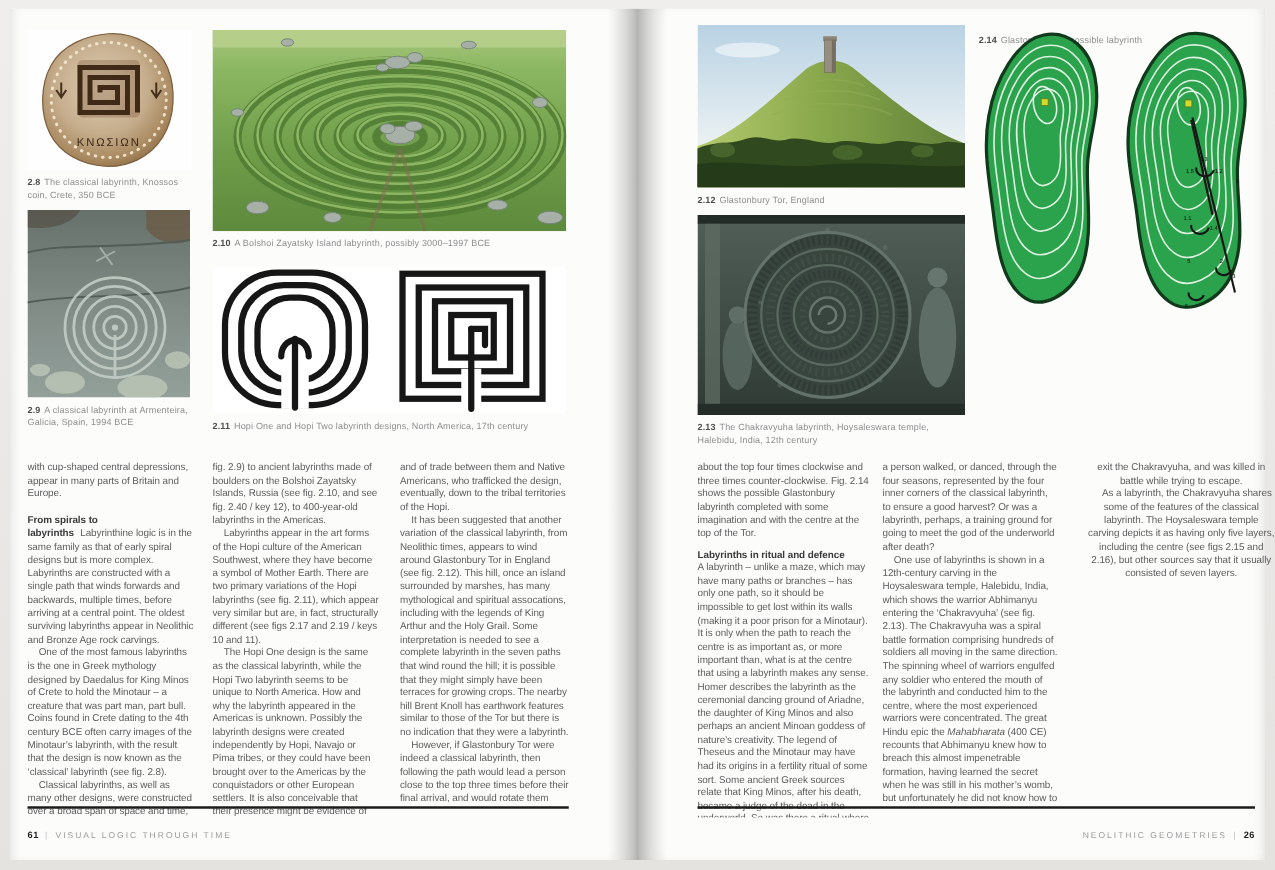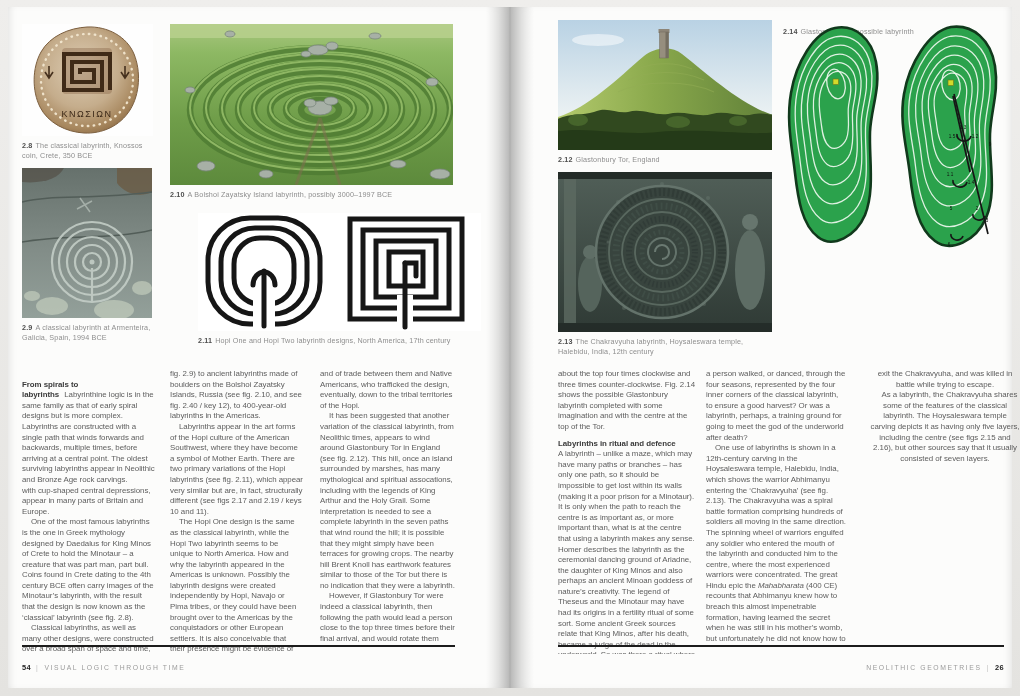--- a/index.html
+++ b/index.html
@@ -131,21 +131,21 @@
           <ellipse cx="262" cy="58" rx="6" ry="4"></ellipse>
             <ellipse cx="20" cy="66" rx="5" ry="3"></ellipse>
             <ellipse cx="270" cy="150" rx="10" ry="5"></ellipse>
           <ellipse cx="205" cy="12" rx="6" ry="3"></ellipse>
             <ellipse cx="60" cy="10" rx="5" ry="3"></ellipse>
         </g>
       </svg>
       <div class="caption"><b>2.10</b><span>A Bolshoi Zayatsky Island labyrinth, possibly 3000–1997 BCE</span></div>
     </div>
 
-    <div class="fig" style="left:162px;top:206px;width:283px;margin-left:28px;">
+    <div class="fig" style="left:162px;top:206px;width:283px;">
       <svg width="283" height="118" viewBox="0 0 283 118">
         <rect width="283" height="118" fill="#ffffff"></rect>
         <g fill="none" stroke="#161616" stroke-width="5" stroke-linecap="round">
           <rect x="10" y="5" width="112" height="106" rx="42"></rect>
           <rect x="23" y="15" width="86" height="86" rx="34"></rect>
           <rect x="36" y="25" width="60" height="66" rx="26"></rect>
         </g>
         <rect x="55" y="80" width="22" height="34" fill="#ffffff"></rect>
         <g fill="none" stroke="#161616" stroke-width="5" stroke-linecap="round">
           <path d="M66,113 L66,58"></path>
@@ -160,39 +160,39 @@
         <rect x="199" y="82" width="16" height="28" fill="#ffffff"></rect>
         <g fill="none" stroke="#161616" stroke-width="5" stroke-linecap="round">
           <path d="M207,114 L207,50"></path>
           <path d="M207,50 h11 v13"></path>
         </g>
       </svg>
       <div class="caption"><b>2.11</b><span>Hopi One and Hopi Two labyrinth designs, North America, 17th century</span></div>
     </div>
 
     <div class="tcol" style="left:14px;width:133px;">
+        <p class="para">with cup-shaped central depressions, appear in many parts of Britain and Europe.</p>
         <p class="para spaced"><b class="lead">From spirals to labyrinths</b>Labyrinthine logic is in the same family as that of early spiral designs but is more complex. Labyrinths are constructed with a single path that winds forwards and backwards, multiple times, before arriving at a central point. The oldest surviving labyrinths appear in Neolithic and Bronze Age rock carvings.</p>
-        <p class="para">with cup-shaped central depressions, appear in many parts of Britain and Europe.</p>
         <p class="para indent">One of the most famous labyrinths is the one in Greek mythology designed by Daedalus for King Minos of Crete to hold the Minotaur – a creature that was part man, part bull. Coins found in Crete dating to the 4th century BCE often carry images of the Minotaur’s labyrinth, with the result that the design is now known as the ‘classical’ labyrinth (see fig. 2.8).</p>
         <p class="para indent">Classical labyrinths, as well as many other designs, were constructed over a broad span of space and time, from Neolithic stone labyrinths in Europe (see</p>
       </div>
     <div class="tcol" style="left:162px;width:133px;">
         <p class="para">fig. 2.9) to ancient labyrinths made of boulders on the Bolshoi Zayatsky Islands, Russia (see fig. 2.10, and see fig. 2.40 / key 12), to 400-year-old labyrinths in the Americas.</p>
         <p class="para indent">Labyrinths appear in the art forms of the Hopi culture of the American Southwest, where they have become a symbol of Mother Earth. There are two primary variations of the Hopi labyrinths (see fig. 2.11), which appear very similar but are, in fact, structurally different (see figs 2.17 and 2.19 / keys 10 and 11).</p>
         <p class="para indent">The Hopi One design is the same as the classical labyrinth, while the Hopi Two labyrinth seems to be unique to North America. How and why the labyrinth appeared in the Americas is unknown. Possibly the labyrinth designs were created independently by Hopi, Navajo or Pima tribes, or they could have been brought over to the Americas by the conquistadors or other European settlers. It is also conceivable that their presence might be evidence of the arrival of Norsemen in the 10th century</p>
       </div>
     <div class="tcol" style="left:312px;width:135px;">
         <p class="para">and of trade between them and Native Americans, who trafficked the design, eventually, down to the tribal territories of the Hopi.</p>
         <p class="para indent">It has been suggested that another variation of the classical labyrinth, from Neolithic times, appears to wind around Glastonbury Tor in England (see fig. 2.12). This hill, once an island surrounded by marshes, has many mythological and spiritual assocations, including with the legends of King Arthur and the Holy Grail. Some interpretation is needed to see a complete labyrinth in the seven paths that wind round the hill; it is possible that they might simply have been terraces for growing crops. The nearby hill Brent Knoll has earthwork features similar to those of the Tor but there is no indication that they were a labyrinth.</p>
         <p class="para indent">However, if Glastonbury Tor were indeed a classical labyrinth, then following the path would lead a person close to the top three times before their final arrival, and would rotate them</p>
       </div>
 
     <div class="rule" style="left:14px;top:638px;width:433px;"></div>
     <div class="footer" style="left:14px;">
-      <b>54</b><span class="sep">|</span><span>VISUAL LOGIC THROUGH TIME</span>
+      <b>61</b><span class="sep">|</span><span>VISUAL LOGIC THROUGH TIME</span>
     </div>
   </div>
 
   <div class="page right">
 
     <div class="fig" style="left:48px;top:13px;width:214px;">
       <svg width="214" height="130" viewBox="0 0 214 130">
         <defs>
           <linearGradient id="gSky" x1="0" y1="0" x2="0" y2="1">
             <stop offset="0%" stop-color="#b9d2e4"></stop>

